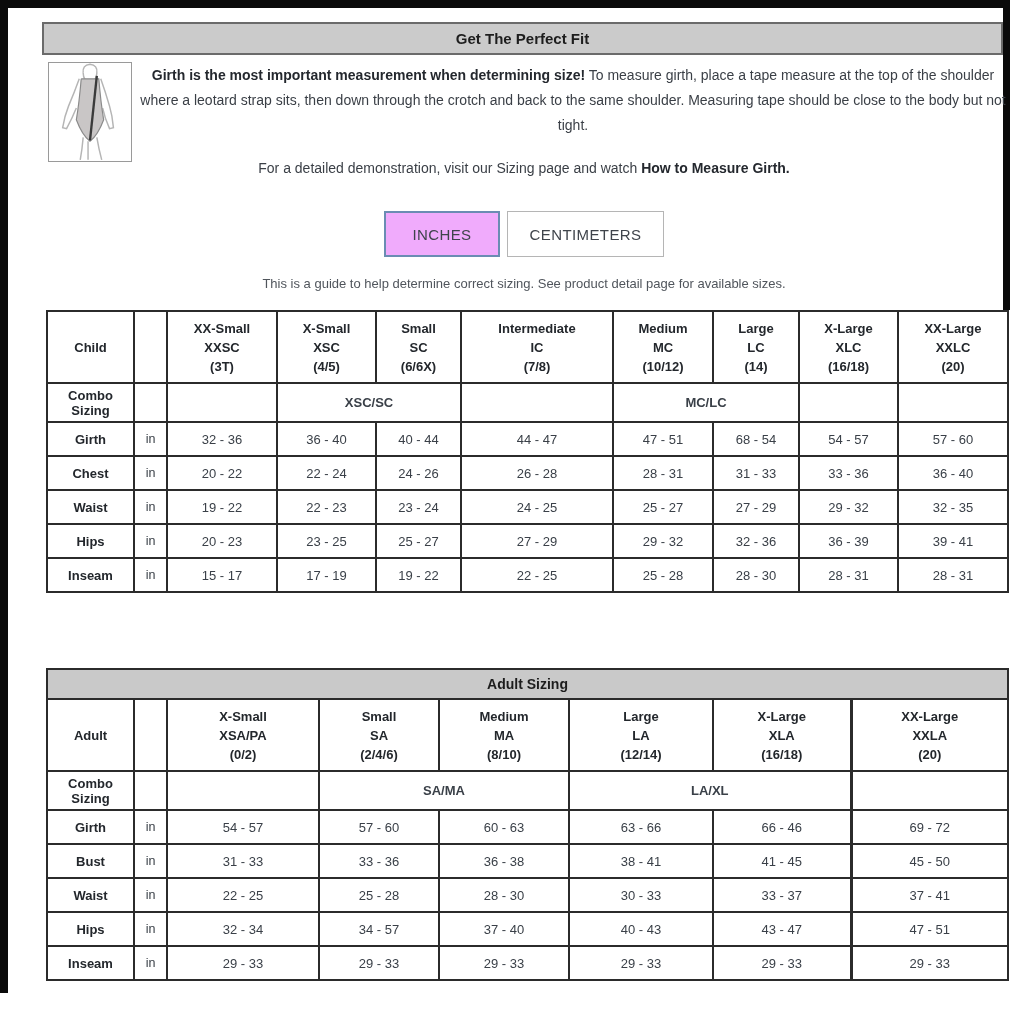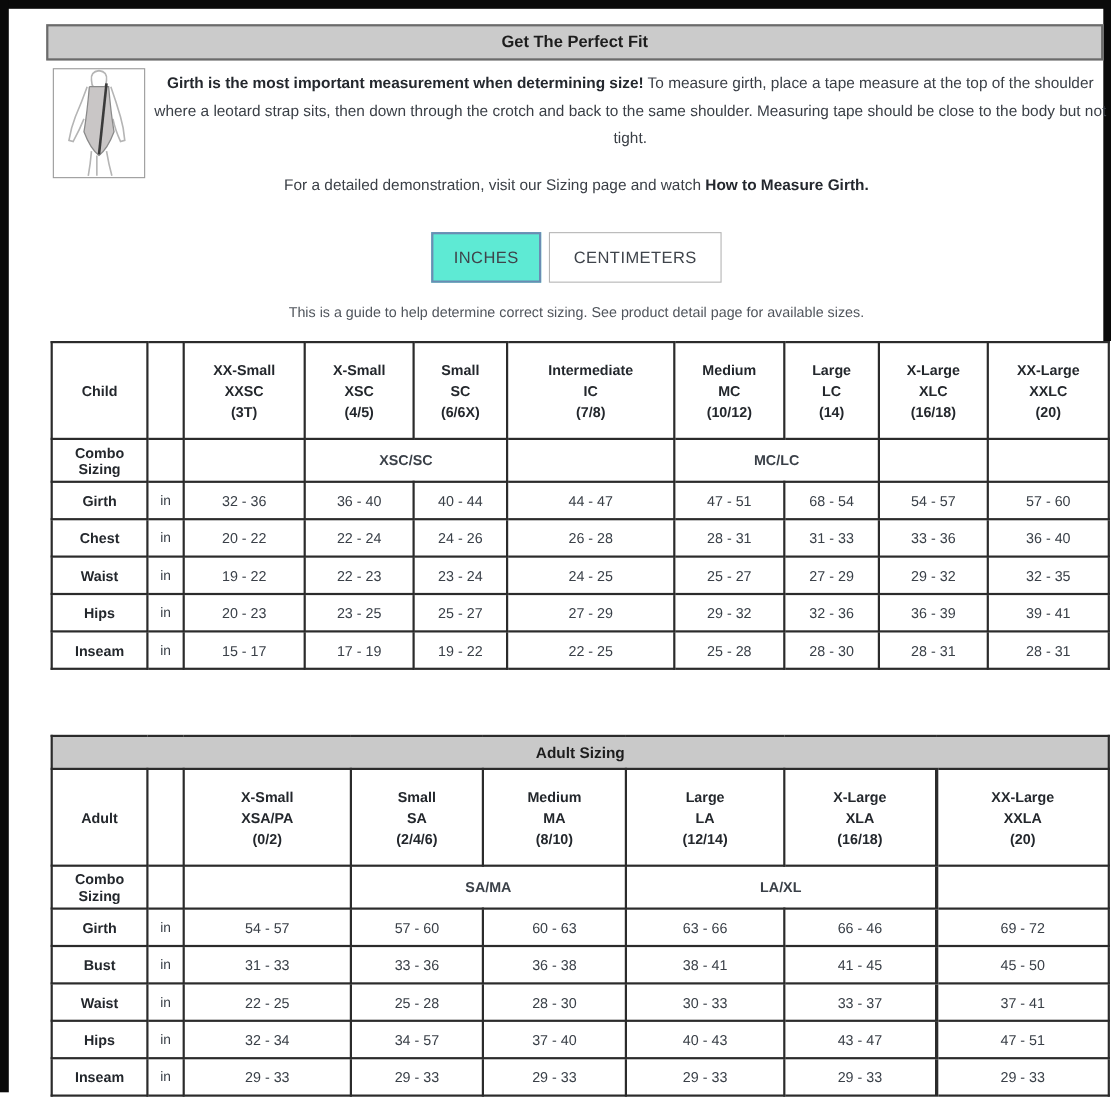--- a/index.html
+++ b/index.html
@@ -38,38 +38,38 @@
   }
   .demo-line b { color:#24282e; }
 
   
   .toggle-row {
     position:absolute; left:40px; top:211px; width:968px; height:46px;
     display:flex; justify-content:center; align-items:stretch; gap:7px;
   }
   .btn { font-size:15px; letter-spacing:.4px; color:#3f444b; cursor:pointer;
          display:flex; align-items:center; justify-content:center; }
-  .btn-inches { width:100px;  background:#5eead4; border:2px solid #6b8cb3; }
+  .btn-inches { width:116px;  background:#f0abfc; border:2px solid #6b8cb3; }
   .btn-cm     { width:157px; background:#ffffff; border:1px solid #b5b5b5; }
 
   .guide-note {
     position:absolute; left:40px; top:276px; width:968px;
     text-align:center; font-size:13px; color:#50555c;
   }
 
   
   table { border-collapse:collapse; table-layout:fixed; position:absolute; left:46px; width:961px;
           font-size:13px; }
   .child-table { top:310px; }
   .adult-table { top:668px; }
   th, td { border:2px solid #2b2b2b; text-align:center; vertical-align:middle; padding:0 2px; }
   .tbl-title {
     background:#c9c9c9; font-weight:bold; font-size:14px; color:#1d1d1d; height:30px;
   }
-  .hdr-row th { height:88px; font-weight:bold; color:#23272c;margin-top:28px; }
+  .hdr-row th { height:72px; font-weight:bold; color:#23272c;margin-top:28px; }
   .hdr-row .hl { display:block; line-height:19px; }
   .combo-row td { height:39px; font-weight:bold; color:#3a4048; }
   .combo-row .combo-label { color:#23272c; }
   .data-row td { height:34px; }
   .row-label { font-weight:bold; color:#23272c; }
   .unit-cell { font-size:12.5px; color:#3a4048; }
   .val { color:#3a4048; }
   .adult-table .thickL { border-left-width:3px; }
 </style>
 </head>

